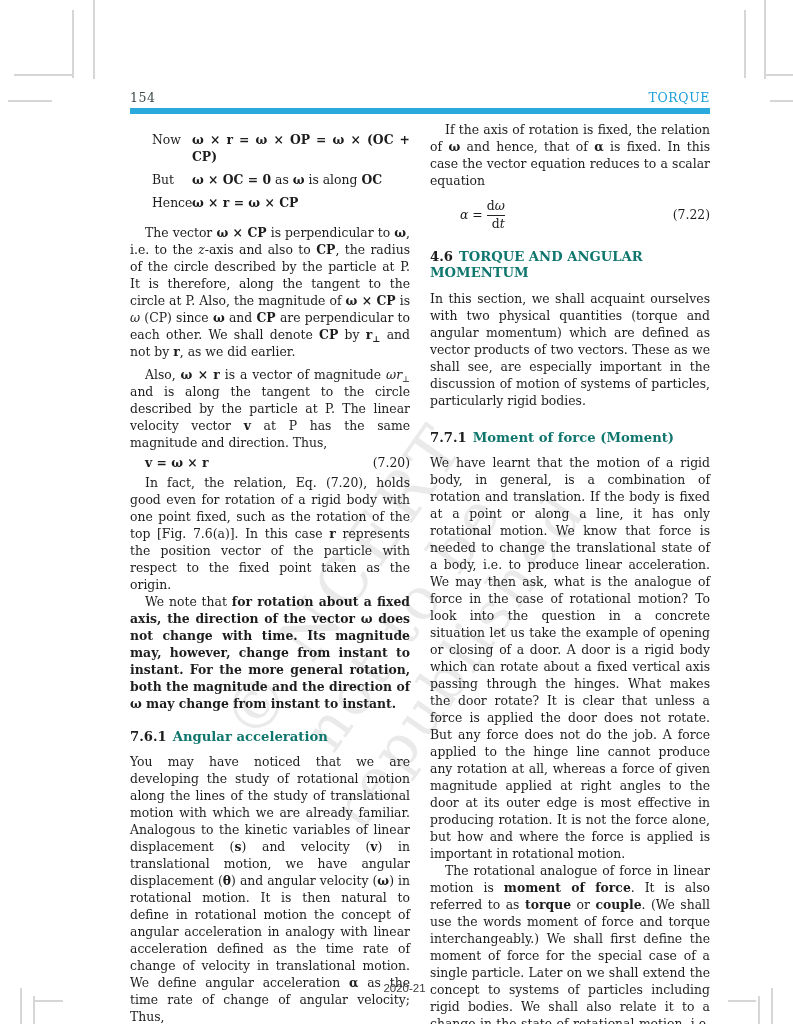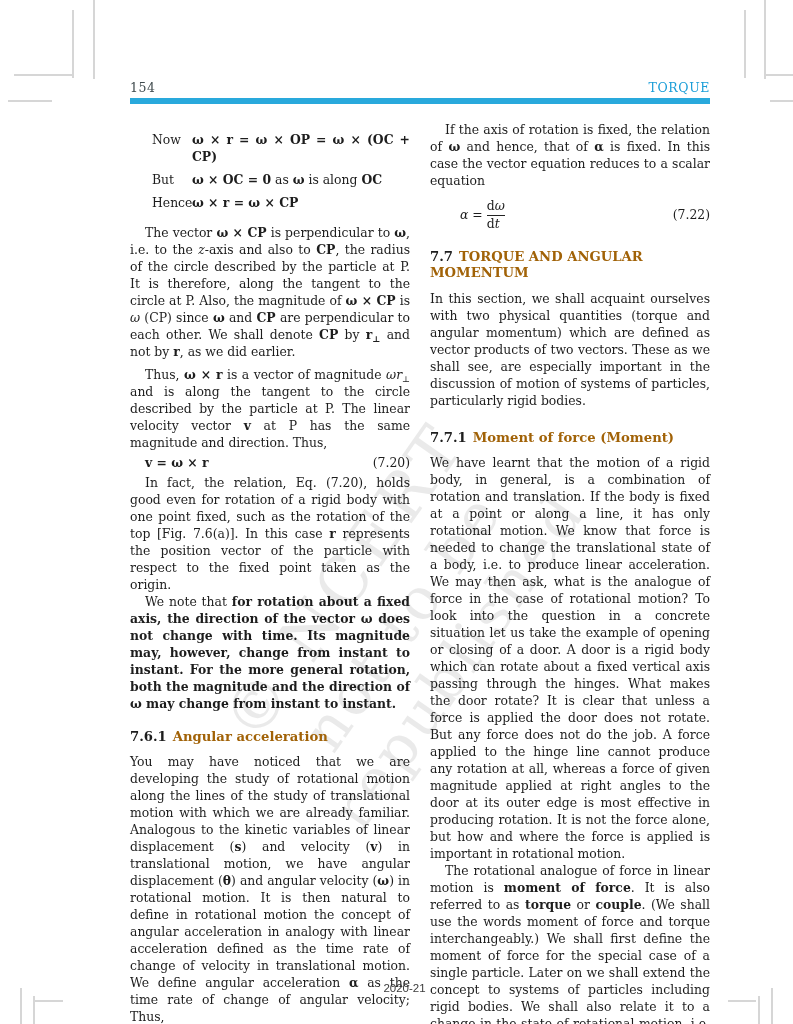--- a/index.html
+++ b/index.html
@@ -4,21 +4,21 @@
 <style>
   html,body{margin:0;padding:0;}
   .page{
     position:relative; width:793px; height:1024px; background:#ffffff;
     font-family:"DejaVu Serif","Liberation Serif",serif;
     color:#1d1d1d; overflow:hidden;
   }
   
   .mark{position:absolute; background:#d6d6d6;}
   
-  .header{position:absolute; left:130px; top:80px; width:580px;}
+  .header{position:absolute; left:130px; top:90px; width:580px;}
   .header-row{display:flex; justify-content:space-between; align-items:baseline; font-size:12.5px;}
   .page-num{color:#3f4a4d; letter-spacing:0.5px;}
   .subject{color:#1b9ed8; letter-spacing:0.6px;}
   .rule{margin-top:3px; height:6px; background:#29a9dc;}
   
   .columns{
     position:absolute; left:130px; top:122px; width:580px;
     display:flex; gap:20px;
     font-size:12.4px; line-height:1.37; text-align:justify;
   }
@@ -32,26 +32,26 @@
   .derivation{margin:10px 0 13px 0;}
   .drow{display:flex; margin-bottom:6px;}
   .dlabel{width:62px; flex:none; padding-left:22px; box-sizing:border-box;}
   .dexpr{flex:1;}
   
   .eqline{display:flex; justify-content:space-between; margin:3px 0;}
   .eqline .expr{padding-left:15px;}
   
   .eqblock{display:flex; justify-content:space-between; align-items:center; margin:8px 0 10px 0;}
   .eqmath{display:inline-flex; align-items:center; padding-left:30px;}
-  .frac{display:inline-flex; flex-direction:column; text-align:left; margin-left:4px;}
+  .frac{display:inline-flex; flex-direction:column; text-align:right; margin-left:4px;}
   .frac .den{border-top:1.2px solid #222;}
   
   .heading{font-weight:bold; font-size:13.2px; text-align:left; margin:16px 0 9px 0; line-height:1.25;}
   .heading .num{color:#1d1d1d; margin-right:6px;}
-  .heading .title{color:#a16207;}
+  .heading .title{color:#0f766e;}
   .gap-top{margin-top:6px;}
   
   .watermark{
     position:absolute; left:60px; top:330px; width:680px; height:580px;
     display:flex; flex-direction:column; justify-content:center; align-items:center;
     transform:rotate(-55deg); transform-origin:center;
     color:rgba(90,90,90,0.13); pointer-events:none; text-align:center;
     font-family:"DejaVu Serif","Liberation Serif",serif;
   }
   .watermark .wm1{font-size:64px; letter-spacing:6px;}
@@ -112,21 +112,21 @@
           <span class="dlabel">But</span>
           <span class="dexpr"><span class="b">ω × OC = 0</span><span> as </span><span class="b">ω</span><span> is along </span><span class="b">OC</span></span>
         </div>
         <div class="drow">
           <span class="dlabel">Hence</span>
           <span class="dexpr"><span class="b">ω × r = ω × CP</span></span>
         </div>
       </div>
 
       <p class="indent"><span>The vector </span><span class="b">ω × CP</span><span> is perpendicular to </span><span class="b">ω</span><span>, i.e. to the </span><span class="i">z</span><span>-axis and also to </span><span class="b">CP</span><span>, the radius of the circle described by the particle at P. It is therefore, along the tangent to the circle at P. Also, the magnitude of </span><span class="b">ω × CP</span><span> is </span><span class="i">ω</span><span> (CP) since </span><span class="b">ω</span><span> and </span><span class="b">CP</span><span> are perpendicular to each other. We shall denote </span><span class="b">CP</span><span> by </span><span class="b">r</span><sub class="b">⊥</sub><span> and not by </span><span class="b">r</span><span>, as we did earlier.</span></p>
-      <p class="indent gap-top"><span>Thus, </span><span class="b">ω × r</span><span> is a vector of magnitude </span><span class="i">ωr</span><sub>⊥</sub><span> and is along the tangent to the circle described by the particle at P. The linear velocity vector </span><span class="b">v</span><span> at P has the same magnitude and direction. Thus,</span></p>
+      <p class="indent gap-top"><span>Also, </span><span class="b">ω × r</span><span> is a vector of magnitude </span><span class="i">ωr</span><sub>⊥</sub><span> and is along the tangent to the circle described by the particle at P. The linear velocity vector </span><span class="b">v</span><span> at P has the same magnitude and direction. Thus,</span></p>
 
       <div class="eqline">
         <span class="expr"><span class="b">v = ω × r</span></span>
         <span class="eqtag">(7.20)</span>
       </div>
 
       <p class="indent"><span>In fact, the relation, Eq. (7.20), holds good even for rotation of a rigid body with one point fixed, such as the rotation of the top [Fig. 7.6(a)]. In this case </span><span class="b">r</span><span> represents the position vector of the particle with respect to the fixed point taken as the origin.</span></p>
       <p class="indent"><span>We note that </span><span class="b">for rotation about a fixed axis, the direction of the vector ω does not change with time. Its magnitude may, however, change from instant to instant. For the more general rotation, both the magnitude and the direction of ω may change from instant to instant.</span></p>
 
       <div class="heading">
@@ -146,21 +146,21 @@
           <span><span class="i">α</span><span> =</span></span>
           <span class="frac">
             <span class="numr"><span>d</span><span class="i">ω</span></span>
             <span class="den"><span>d</span><span class="i">t</span></span>
           </span>
         </span>
         <span class="eqtag">(7.22)</span>
       </div>
 
       <div class="heading">
-        <span class="num">7.7</span><span class="title">TORQUE AND ANGULAR MOMENTUM</span>
+        <span class="num">4.6</span><span class="title">TORQUE AND ANGULAR MOMENTUM</span>
       </div>
 
       <p><span>In this section, we shall acquaint ourselves with two physical quantities (torque and angular momentum) which are defined as vector products of two vectors. These as we shall see, are especially important in the discussion of motion of systems of particles, particularly rigid bodies.</span></p>
 
       <div class="heading" style="margin-top:20px;">
         <span class="num">7.7.1</span><span class="title">Moment of force (Moment)</span>
       </div>
 
       <p><span>We have learnt that the motion of a rigid body, in general, is a combination of rotation and translation. If the body is fixed at a point or along a line, it has only rotational motion. We know that force is needed to change the translational state of a body, i.e. to produce linear acceleration. We may then ask, what is the analogue of force in the case of rotational motion? To look into the question in a concrete situation let us take the example of opening or closing of a door. A door is a rigid body which can rotate about a fixed vertical axis passing through the hinges. What makes the door rotate? It is clear that unless a force is applied the door does not rotate. But any force does not do the job. A force applied to the hinge line cannot produce any rotation at all, whereas a force of given magnitude applied at right angles to the door at its outer edge is most effective in producing rotation. It is not the force alone, but how and where the force is applied is important in rotational motion.</span></p>
       <p class="indent"><span>The rotational analogue of force in linear motion is </span><span class="b">moment of force</span><span>. It is also referred to as </span><span class="b">torque</span><span> or </span><span class="b">couple</span><span>. (We shall use the words moment of force and torque interchangeably.) We shall first define the moment of force for the special case of a single particle. Later on we shall extend the concept to systems of particles including rigid bodies. We shall also relate it to a change in the state of rotational motion, i.e. is angular acceleration of a rigid body.</span></p>

